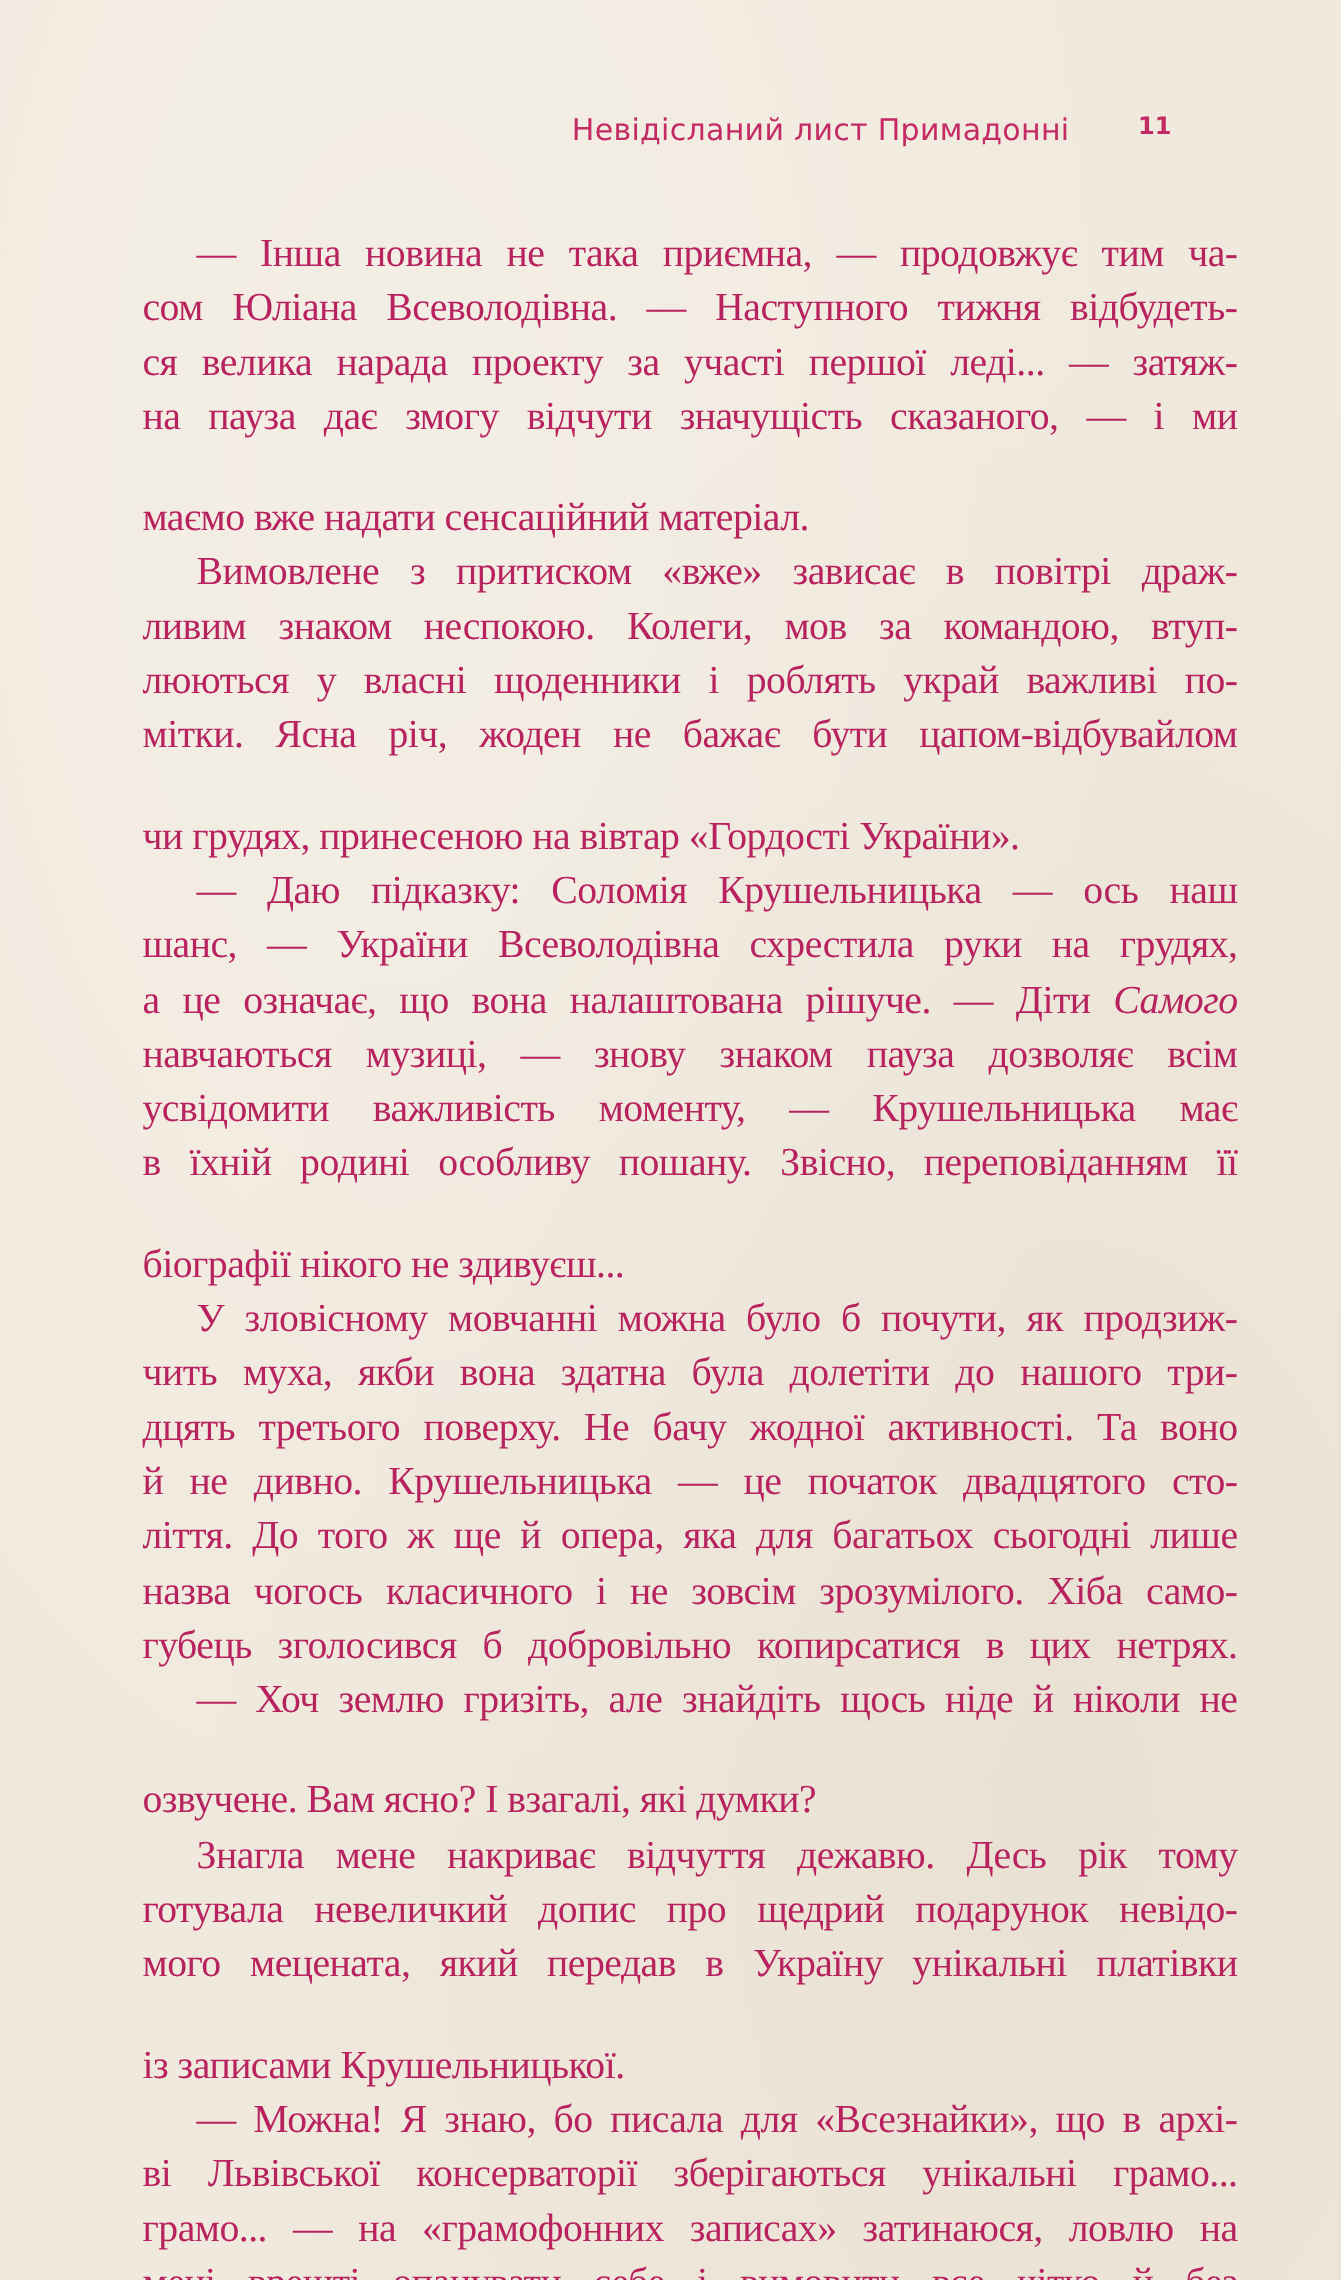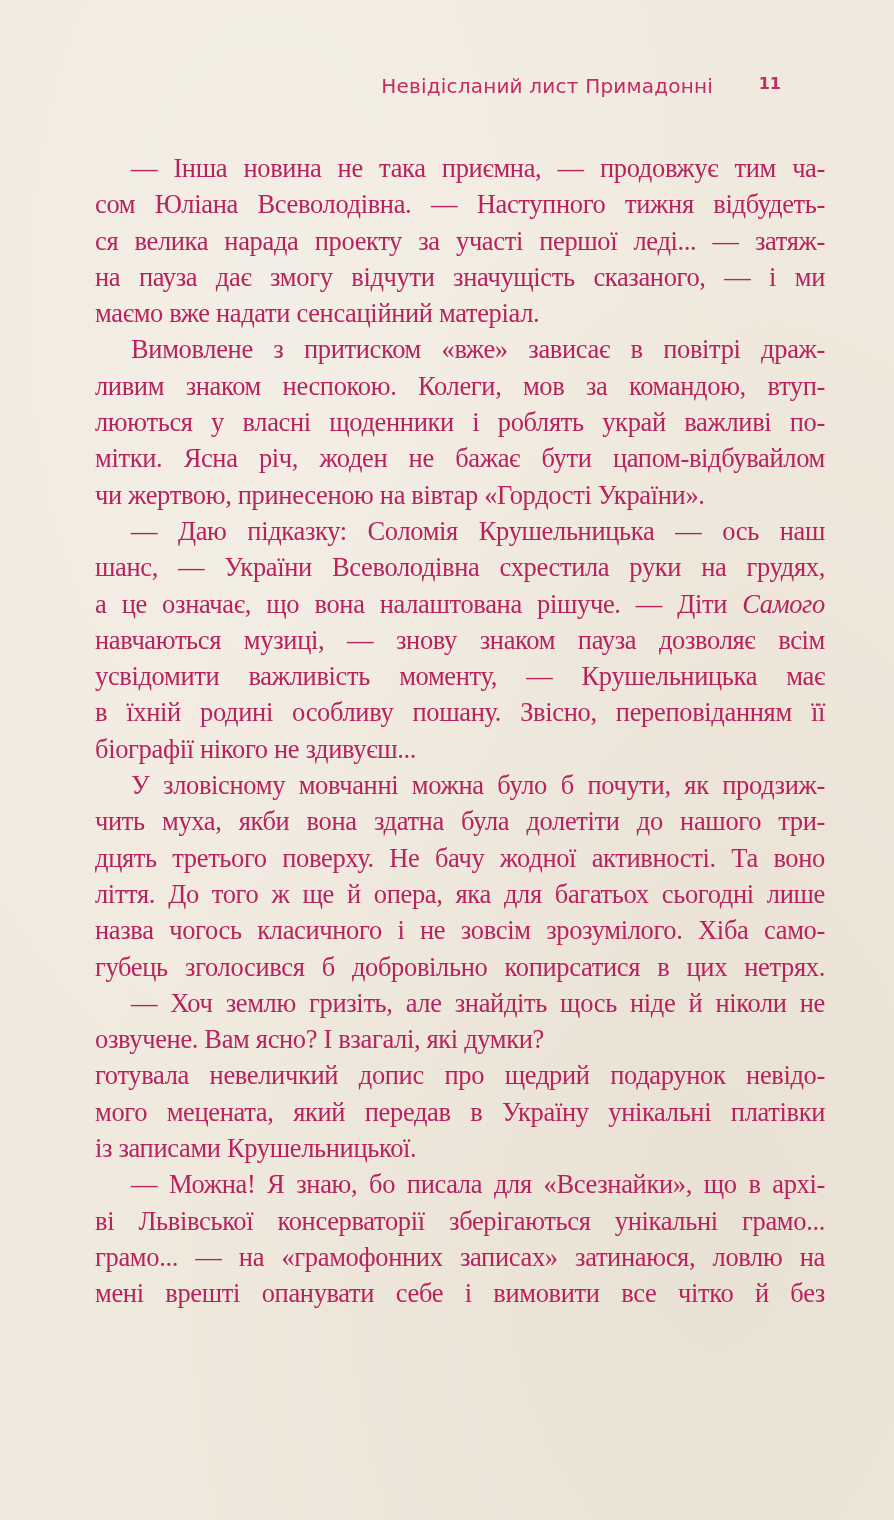--- a/index.html
+++ b/index.html
@@ -61,20 +61,21 @@
       height: 36.3px;
       line-height: 36.3px;
       font-size: 26.5px;
       white-space: nowrap;
       text-align: justify;
       text-align-last: justify;
       letter-spacing: -0.35px;
     }
     .line.last {
       text-align-last: left;
+      margin-top: 31px;
     }
     .line.indent {
       padding-left: 36px;
     }
     .line em {
       font-style: italic;
     }
   </style>
 </head>
 <body>
@@ -89,36 +90,38 @@
 <div class="text-block" id="text-block">
     <span class="line indent"><span>— Інша новина не така приємна, — продовжує тим ча-</span></span>
     <span class="line"><span>сом Юліана Всеволодівна. — Наступного тижня відбудеть-</span></span>
     <span class="line"><span>ся велика нарада проекту за участі першої леді... — затяж-</span></span>
     <span class="line"><span>на пауза дає змогу відчути значущість сказаного, — і ми</span></span>
     <span class="line last"><span>маємо вже надати сенсаційний матеріал.</span></span>
     <span class="line indent"><span>Вимовлене з притиском «вже» зависає в повітрі драж-</span></span>
     <span class="line"><span>ливим знаком неспокою. Колеги, мов за командою, втуп-</span></span>
     <span class="line"><span>люються у власні щоденники і роблять украй важливі по-</span></span>
     <span class="line"><span>мітки. Ясна річ, жоден не бажає бути цапом-відбувайлом</span></span>
-    <span class="line last"><span>чи жертвою, принесеною на вівтар «Гордості України».</span></span>
+    <span class="line last"><span>чи грудях, принесеною на вівтар «Гордості України».</span></span>
     <span class="line indent"><span>— Даю підказку: Соломія Крушельницька — ось наш</span></span>
     <span class="line"><span>шанс, — України Всеволодівна схрестила руки на грудях,</span></span>
     <span class="line"><span>а це означає, що вона налаштована рішуче. — Діти </span><em>Самого</em></span>
     <span class="line"><span>навчаються музиці, — знову знаком пауза дозволяє всім</span></span>
     <span class="line"><span>усвідомити важливість моменту, — Крушельницька має</span></span>
     <span class="line"><span>в їхній родині особливу пошану. Звісно, переповіданням її</span></span>
     <span class="line last"><span>біографії нікого не здивуєш...</span></span>
     <span class="line indent"><span>У зловісному мовчанні можна було б почути, як продзиж-</span></span>
     <span class="line"><span>чить муха, якби вона здатна була долетіти до нашого три-</span></span>
     <span class="line"><span>дцять третього поверху. Не бачу жодної активності. Та воно</span></span>
+    <span class="line"><span>й не дивно. Крушельницька — це початок двадцятого сто-</span></span>
     <span class="line"><span>ліття. До того ж ще й опера, яка для багатьох сьогодні лише</span></span>
     <span class="line"><span>назва чогось класичного і не зовсім зрозумілого. Хіба само-</span></span>
     <span class="line"><span>губець зголосився б добровільно копирсатися в цих нетрях.</span></span>
     <span class="line indent"><span>— Хоч землю гризіть, але знайдіть щось ніде й ніколи не</span></span>
     <span class="line last"><span>озвучене. Вам ясно? І взагалі, які думки?</span></span>
+    <span class="line indent"><span>Знагла мене накриває відчуття дежавю. Десь рік тому</span></span>
     <span class="line"><span>готувала невеличкий допис про щедрий подарунок невідо-</span></span>
     <span class="line"><span>мого мецената, який передав в Україну унікальні платівки</span></span>
     <span class="line last"><span>із записами Крушельницької.</span></span>
     <span class="line indent"><span>— Можна! Я знаю, бо писала для «Всезнайки», що в архі-</span></span>
     <span class="line"><span>ві Львівської консерваторії зберігаються унікальні грамо...</span></span>
     <span class="line"><span>грамо... — на «грамофонних записах» затинаюся, ловлю на</span></span>
     <span class="line"><span>мені врешті опанувати себе і вимовити все чітко й без</span></span>
   </div>
 
 </body></html>

